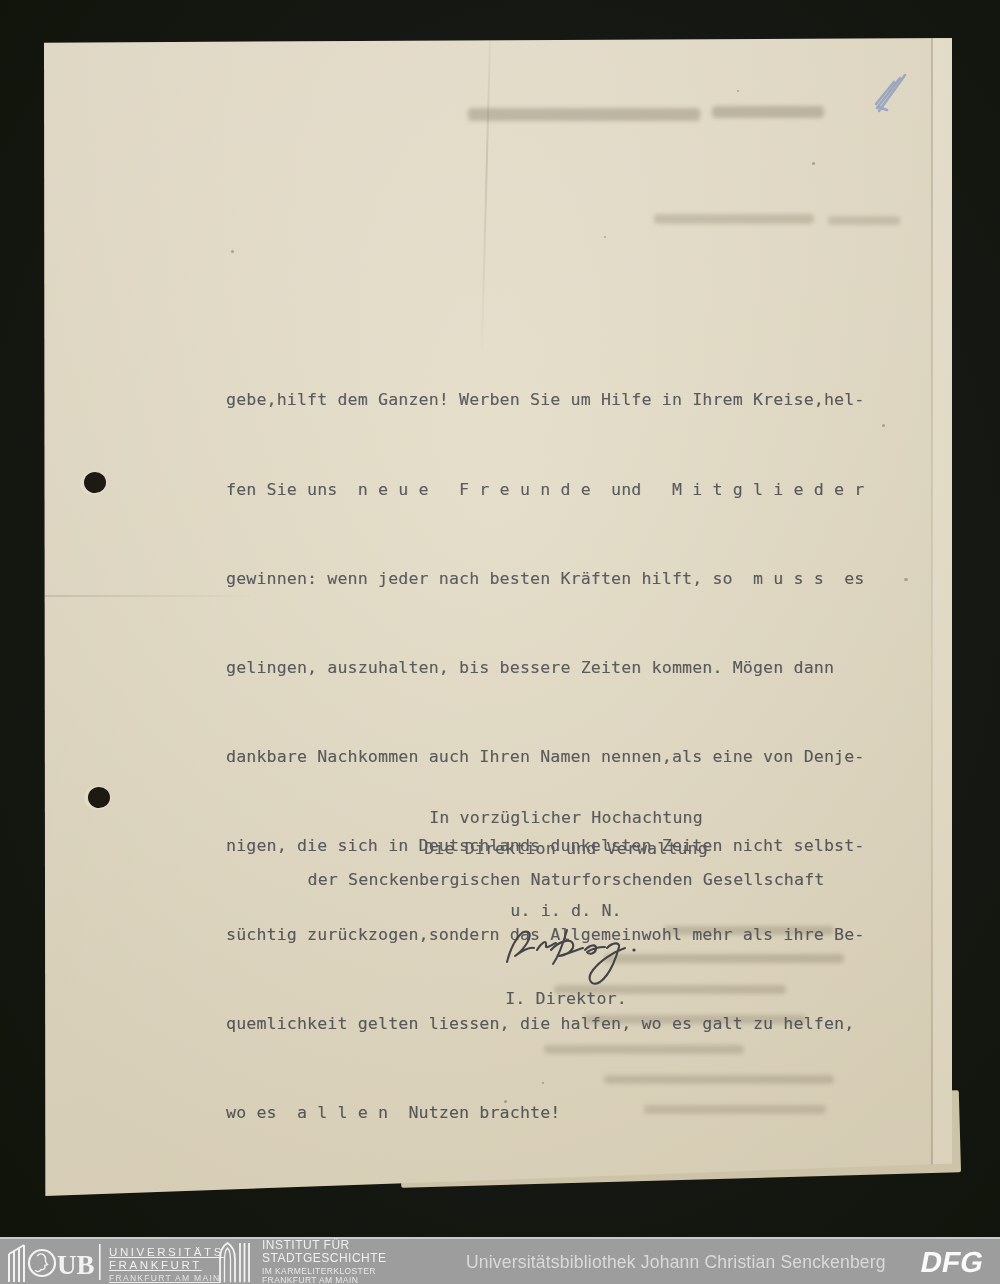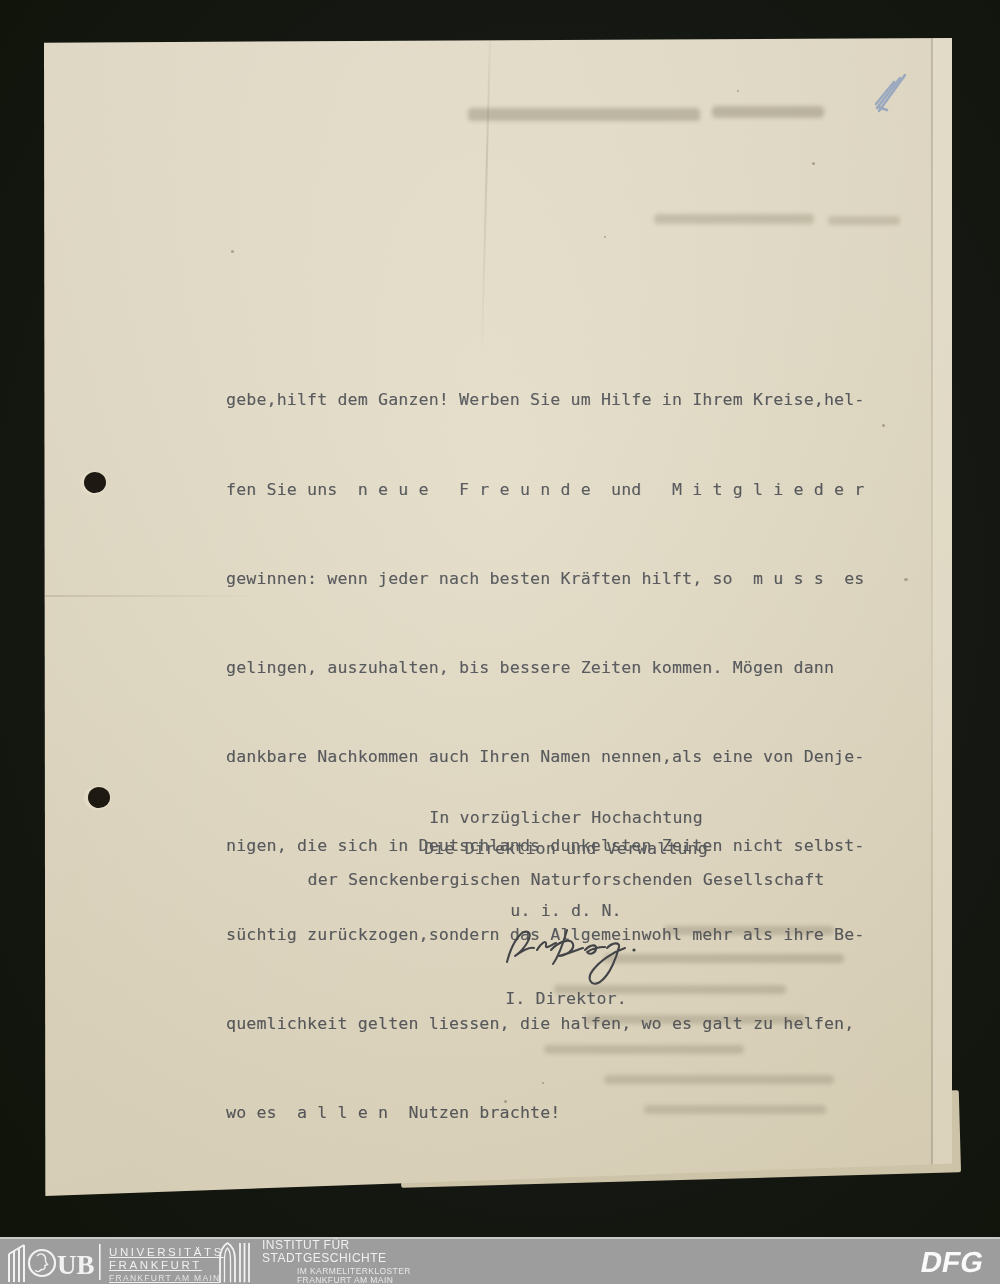--- a/index.html
+++ b/index.html
@@ -97,21 +97,21 @@
   .ub-group { position:absolute; left:6px; top:50%; transform:translateY(-50%);
     display:flex; align-items:flex-end; gap:7px; }
   .ub-text { color:#f0f0f0;text-decoration:underline; }
   .ub-text .l1, .ub-text .l2 { font-size:11.5px; letter-spacing:2.6px; line-height:13px; font-weight:500; }
   .ub-text .l3 { font-size:8.5px; letter-spacing:1.3px; line-height:10px; color:#e6e6e6; margin-top:1px; }
 
   .isg-group { position:absolute; left:216px; top:50%; transform:translateY(-50%);
     display:flex; align-items:center; gap:10px; }
   .isg-text { color:#f0f0f0; }
   .isg-text .b { font-size:12px; font-weight:normal; letter-spacing:0.5px; line-height:13px; }
-  .isg-text .s { font-size:8.5px; letter-spacing:0.4px; line-height:9.5px; color:#e8e8e8;margin-left:35px; }
+  .isg-text .s { font-size:8.5px; letter-spacing:0.4px; line-height:9.5px; color:#e8e8e8; }
   .isg-text .s.first { margin-top:2px; }
 
   .lib-name { position:absolute; left:466px; top:50%; transform:translateY(-50%);
     font-size:17.5px; color:#dadada; letter-spacing:0.2px; }
 
   .dfg { position:absolute; right:16px; top:50%; transform:translateY(-50%) skewX(-11deg);
     font-size:29px; font-weight:bold; color:#fafafa; letter-spacing:0.5px; }
 </style>
 </head>
 <body>
@@ -241,17 +241,18 @@
         </g>
       </svg>
       <div class="isg-text">
         <div class="b">INSTITUT FÜR</div>
         <div class="b">STADTGESCHICHTE</div>
         <div class="s first">IM KARMELITERKLOSTER</div>
         <div class="s">FRANKFURT AM MAIN</div>
       </div>
     </div>
 
+    <div class="lib-name">Universitätsbibliothek Johann Christian Senckenberg</div>
 
     <div class="dfg">DFG</div>
 
   </div>
 </div>
 
 </body></html>

